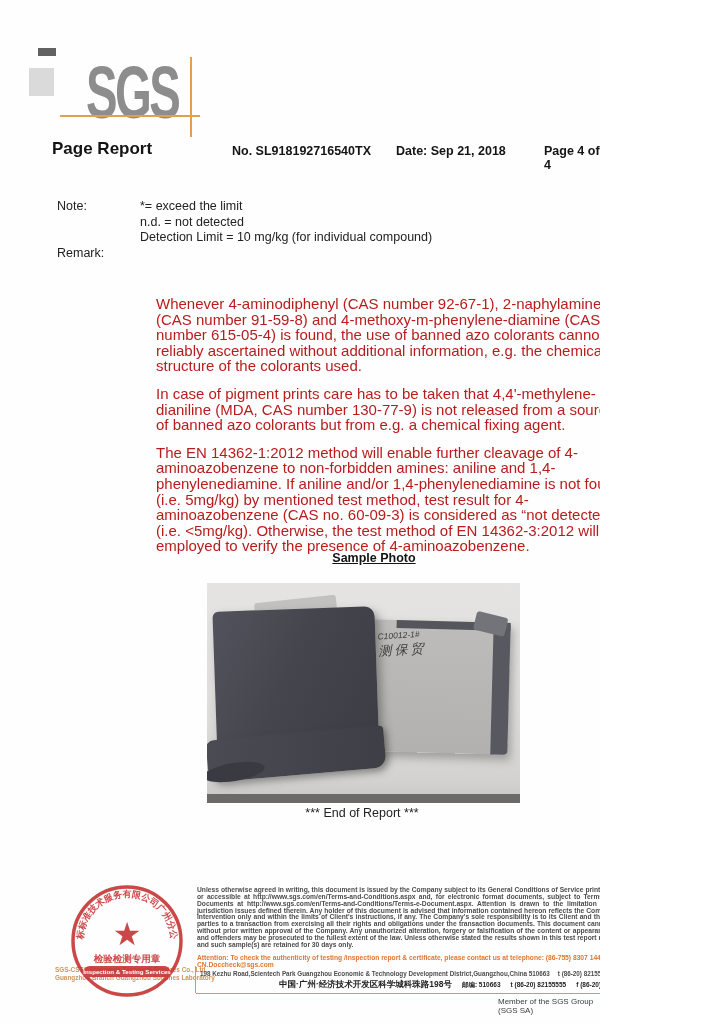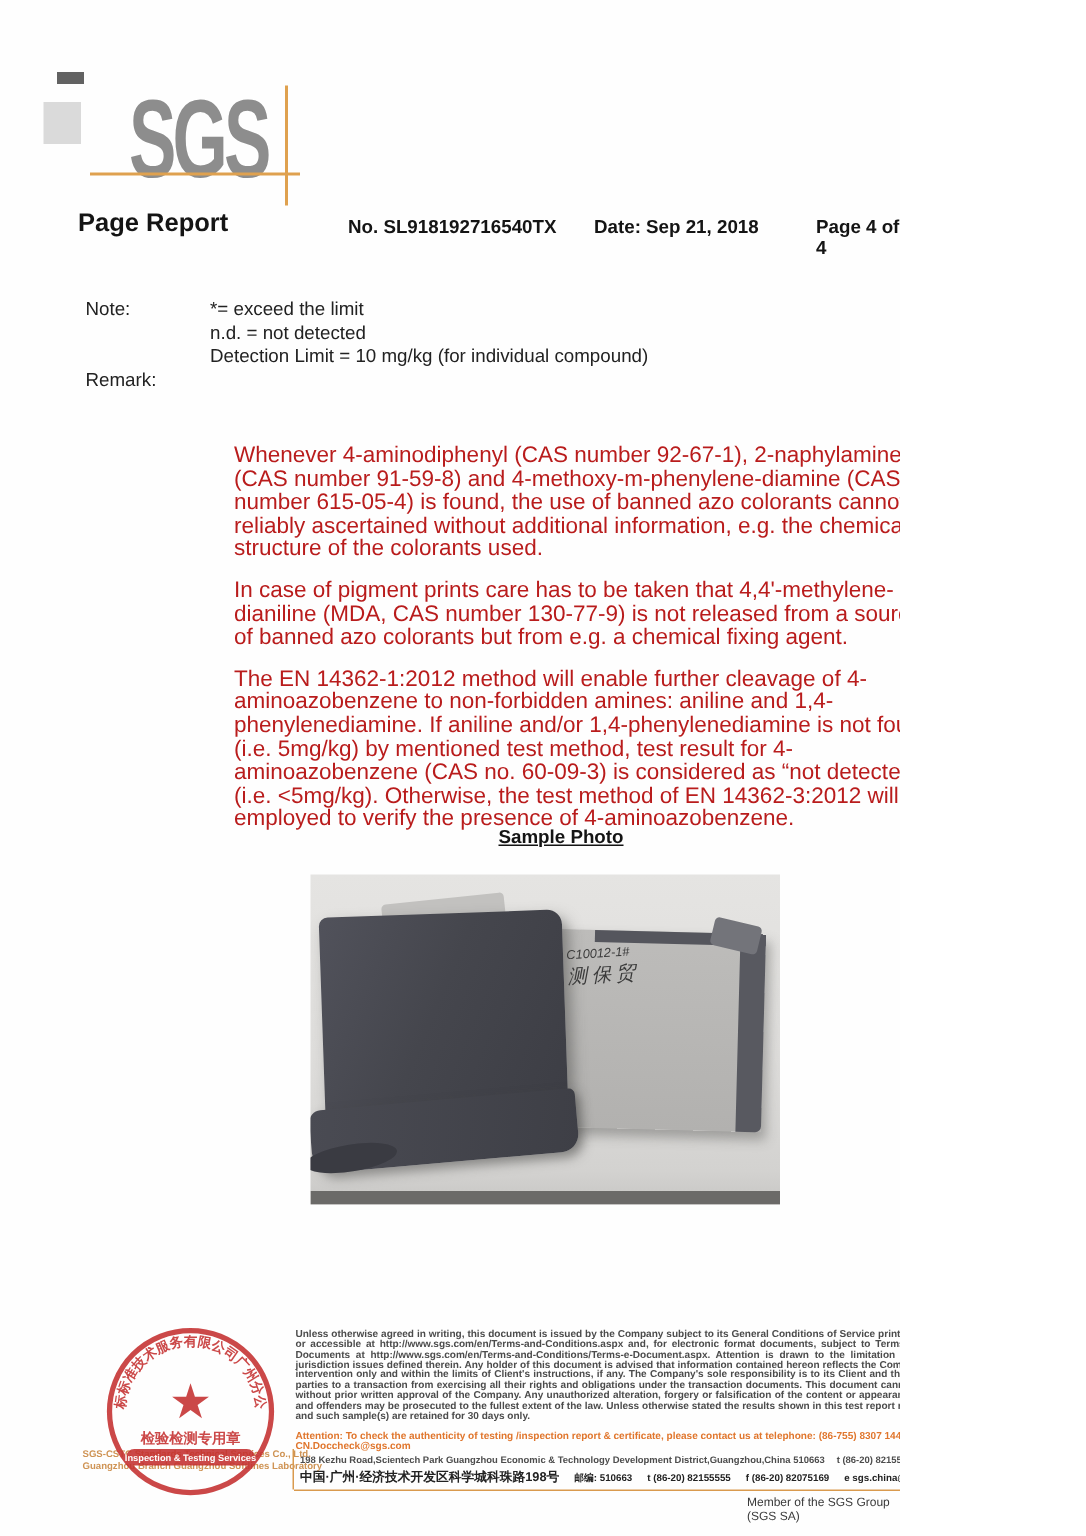--- a/index.html
+++ b/index.html
@@ -65,21 +65,21 @@
 
   
   .legal-text { left:197px; top:887px; width:507px; font-size:6.7px; line-height:6.85px;
                 color:#4c4c4c; text-align:justify; font-weight:bold; }
   .attention-text { left:197px; top:955px; width:507px; font-size:6.7px; line-height:6.9px;
                     color:#e0762d; font-weight:bold; }
   .addr-vline { left:195px; top:966px; width:1px; height:27px; background:#d99a4e; }
   .addr-en { left:200px; top:970px; width:510px; font-size:6.3px; color:#4c4c4c; font-weight:bold;
              white-space:nowrap; display:flex; gap:8px; align-items:baseline; }
   .addr-cn { left:200px; top:979px; width:510px; font-size:6.5px; color:#222; font-weight:bold;
-             white-space:nowrap; display:flex; gap:10px; align-items:baseline; }
+             white-space:nowrap; display:flex; gap:10px; align-items:baseline;justify-content:flex-end; }
   .addr-cn .cn-main { font-size:8.5px; }
   .footer-hline { left:196px; top:993px; width:512px; height:1px; background:#d99a4e; }
   .member-text { left:498px; top:997px; font-size:8px; font-weight:normal; color:#3a3a3a; }
 
   
   .company-lines { left:55px; top:966px; width:160px; font-size:6.4px; line-height:8.4px;
                    color:#cf9455; font-weight:bold; }
   .stamp { left:67px; top:881px; width:120px; height:120px; opacity:.88; }
 </style>
 </head>
@@ -124,20 +124,21 @@
         <span class="hw1">C10012-1#</span>
         <span class="hw2">测保贸</span>
       </div>
     </div>
     <div class="abs dark-fabric"></div>
     <div class="abs dark-fold"></div>
     <div class="abs dark-ruffle"></div>
     <div class="abs photo-bottom-band"></div>
   </div>
 
+  <div class="abs end-of-report">*** End of Report ***</div>
 
   <div class="abs company-lines">
     <div>SGS-CSTC Standards Technical Services Co., Ltd.</div>
     <div>Guangzhou Branch Guangzhou Softlines Laboratory</div>
   </div>
 
   <svg class="abs stamp" viewBox="0 0 120 120" xmlns="http://www.w3.org/2000/svg">
     <circle cx="60" cy="60" r="54" fill="none" stroke="#c53030" stroke-width="3.5"></circle>
     <defs>
         <path id="ring-path" d="M 16,60 A 44,44 0 0 1 104,60"></path>

